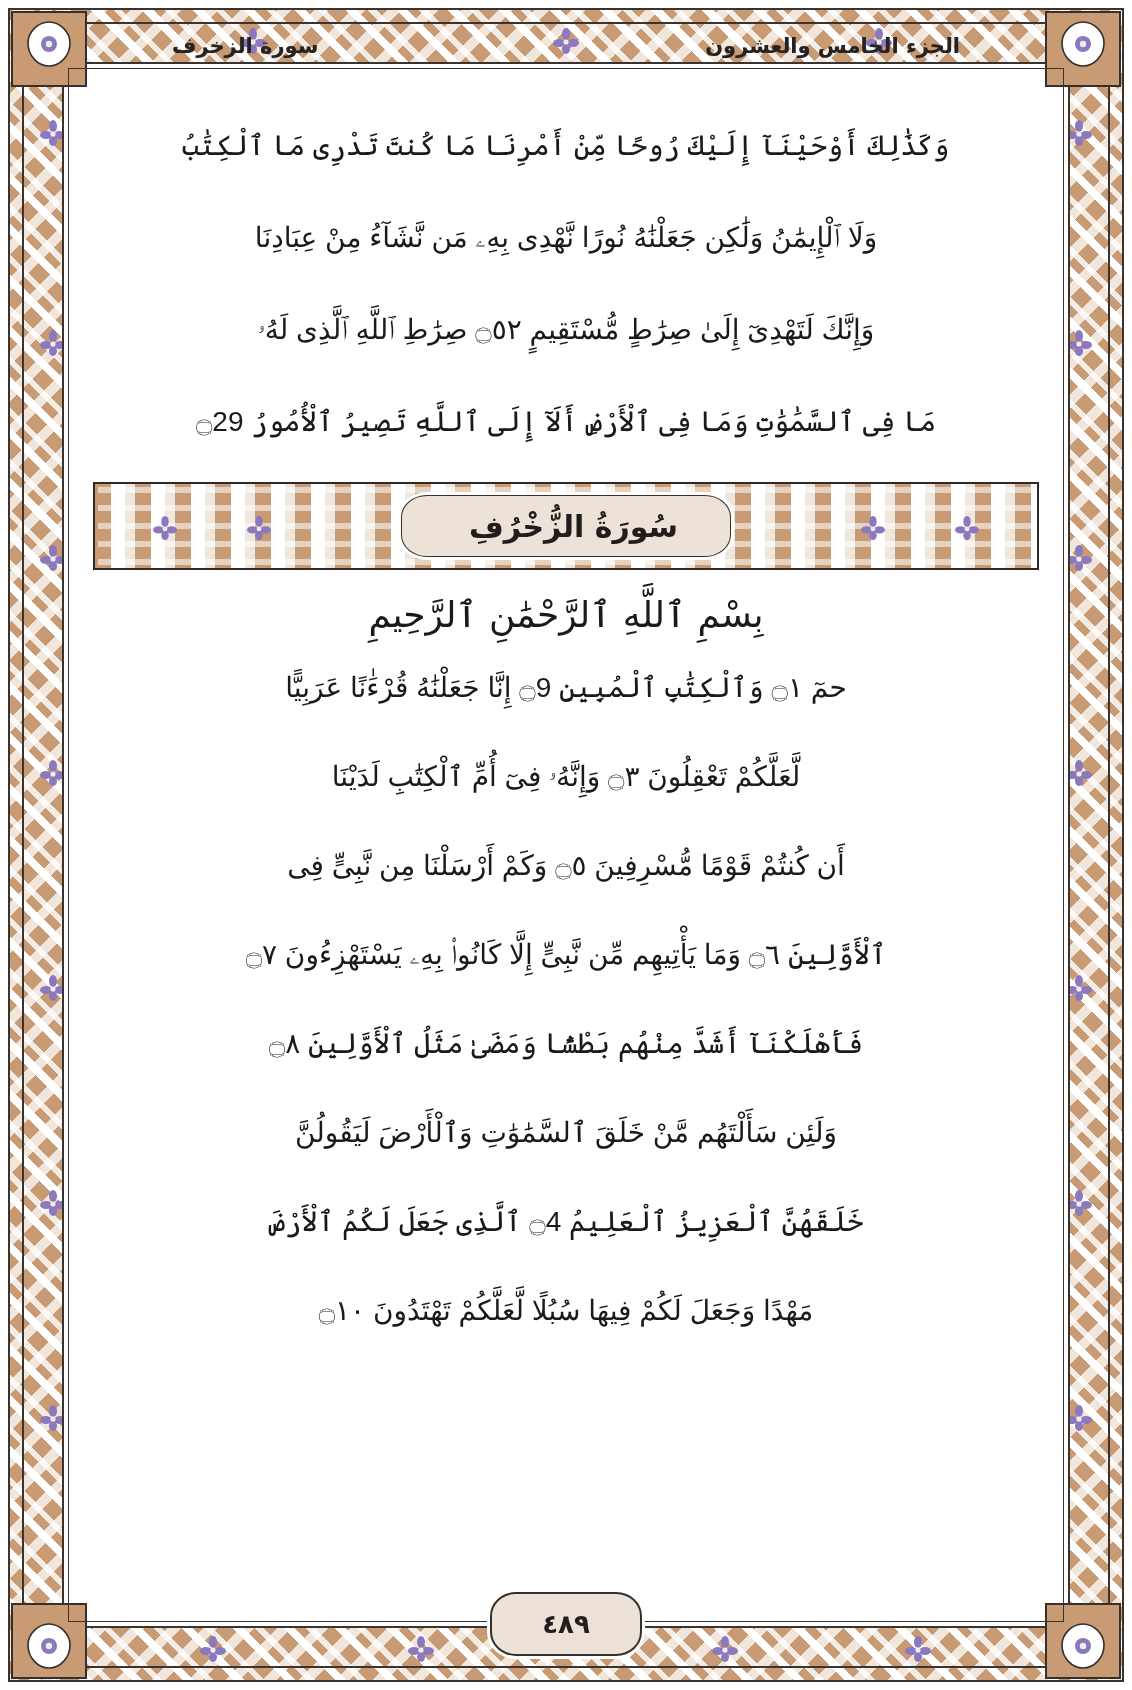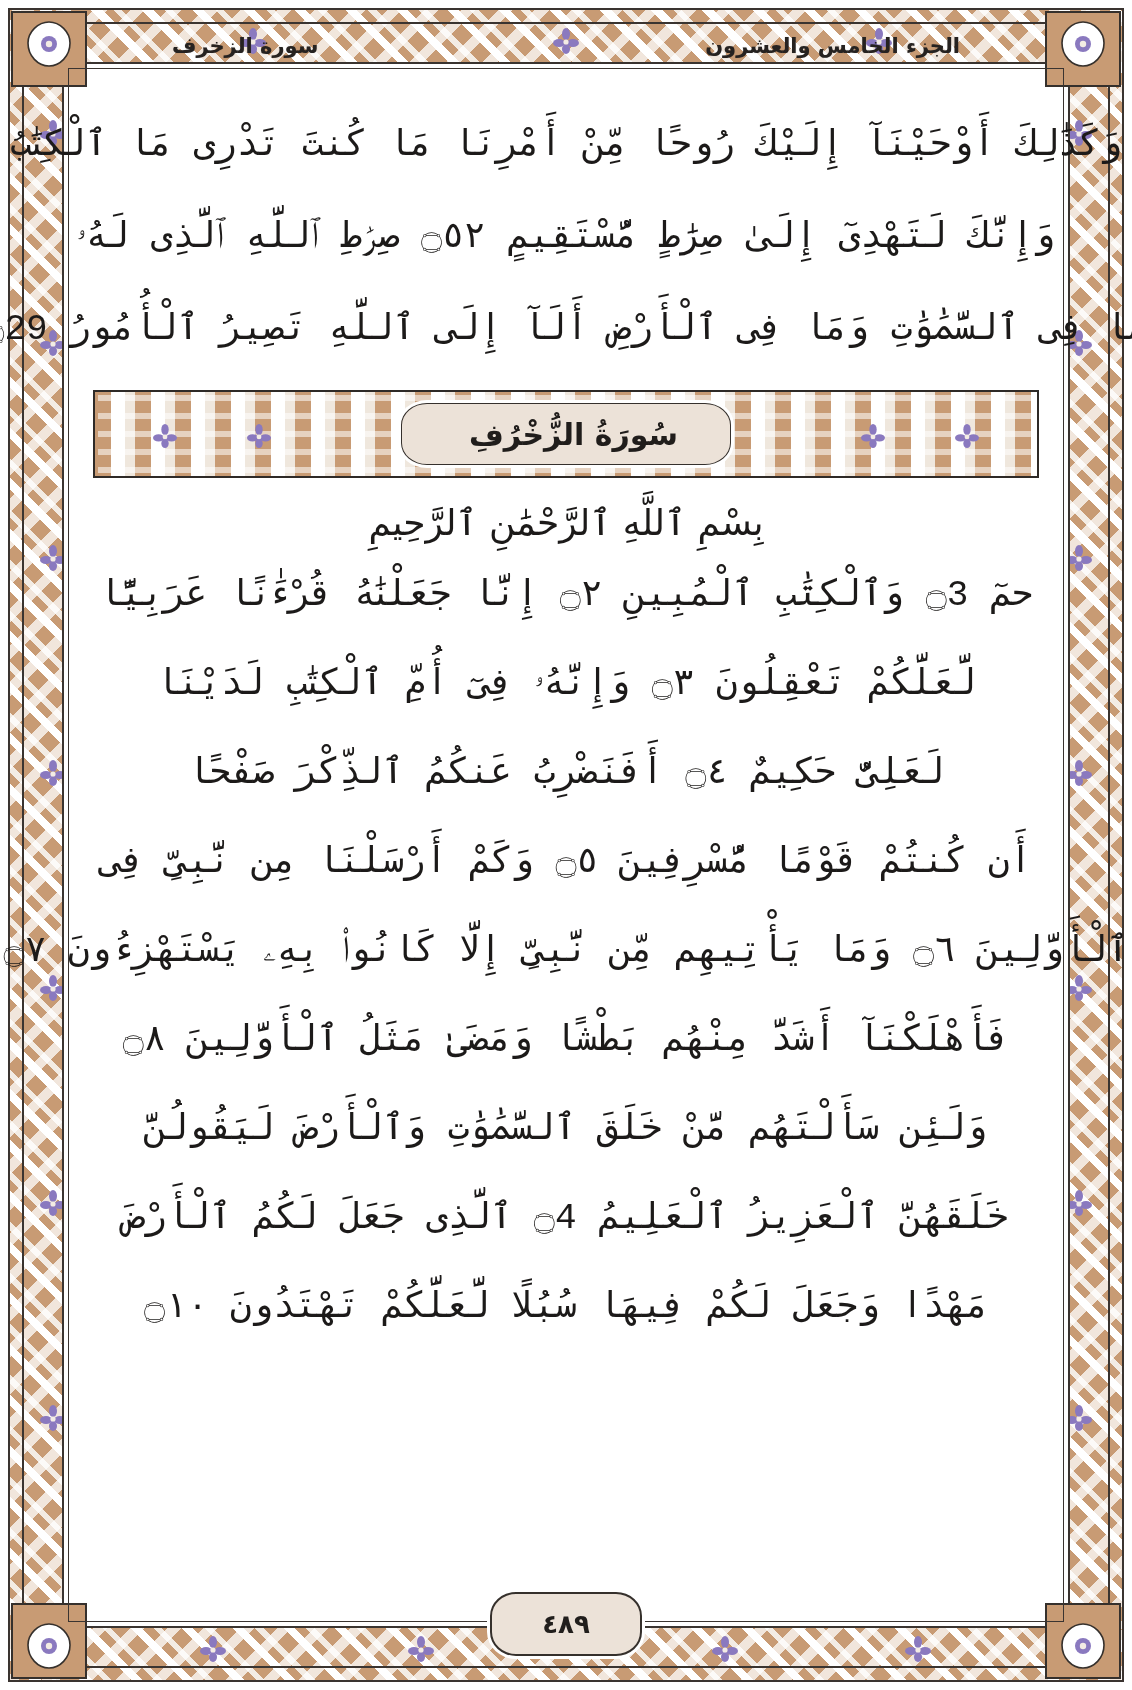--- a/index.html
+++ b/index.html
@@ -97,22 +97,22 @@
   .content {
     position: absolute;
     left: 75px; top: 78px;
     width: 982px; height: 1420px;
     z-index: 7;
     direction: rtl;
     text-align: center;
   }
 
   .ayah-line {
-    font-family: Liberation Mono, monospace;
-    font-size: 36px;
+    font-family: Liberation Sans, sans-serif;
+    font-size: 28px;
     line-height: 1.0;
     color: #1c1a19;
     direction: rtl;
     text-align: left;
     white-space: nowrap;
     letter-spacing: -0.5px;
   }
 
   
   .block-prev { padding-top: 22px; }
@@ -501,20 +501,21 @@
     <div class="hdr-text">سورة الزخرف</div>
   </div>
 
   <div class="frame-inner-band"></div>
   <div class="frame-inner-band2"></div>
 
   <div class="content">
 
     <div class="block-prev">
       <div class="ayah-line">وَكَذَٰلِكَ أَوْحَيْنَآ إِلَيْكَ رُوحًا مِّنْ أَمْرِنَا مَا كُنتَ تَدْرِى مَا ٱلْكِتَٰبُ</div>
+      <div class="ayah-line">وَلَا ٱلْإِيمَٰنُ وَلَٰكِن جَعَلْنَٰهُ نُورًا نَّهْدِى بِهِۦ مَن نَّشَآءُ مِنْ عِبَادِنَا</div>
       <div class="ayah-line">وَإِنَّكَ لَتَهْدِىٓ إِلَىٰ صِرَٰطٍ مُّسْتَقِيمٍ ۝٥٢ صِرَٰطِ ٱللَّهِ ٱلَّذِى لَهُۥ</div>
       <div class="ayah-line">مَا فِى ٱلسَّمَٰوَٰتِ وَمَا فِى ٱلْأَرْضِ أَلَآ إِلَى ٱللَّهِ تَصِيرُ ٱلْأُمُورُ ۝29</div>
     </div>
 
     <div class="surah-banner">
       <div class="banner-floret" style="left:58px;top:32px;"><svg width="24" height="24" viewBox="0 0 26 26">
             <g fill="#8a79bf">
               <ellipse cx="13" cy="6" rx="4" ry="6"></ellipse>
               <ellipse cx="6" cy="15" rx="6" ry="4"></ellipse>
               <ellipse cx="20" cy="15" rx="6" ry="4"></ellipse>
@@ -551,23 +552,22 @@
           </svg></div>
 
       <div class="banner-plate">
         <span class="banner-title">سُورَةُ الزُّخْرُفِ</span>
       </div>
     </div>
 
     <div class="basmala">بِسْمِ ٱللَّهِ ٱلرَّحْمَٰنِ ٱلرَّحِيمِ</div>
 
     <div class="block-surah">
-      <div class="ayah-line">حمٓ ۝3 وَٱلْكِتَٰبِ ٱلْمُبِينِ ۝٢ إِنَّا جَعَلْنَٰهُ قُرْءَٰنًا عَرَبِيًّا</div>
+      <div class="ayah-line">حمٓ ۝١ وَٱلْكِتَٰبِ ٱلْمُبِينِ ۝9 إِنَّا جَعَلْنَٰهُ قُرْءَٰنًا عَرَبِيًّا</div>
       <div class="ayah-line">لَّعَلَّكُمْ تَعْقِلُونَ ۝٣ وَإِنَّهُۥ فِىٓ أُمِّ ٱلْكِتَٰبِ لَدَيْنَا</div>
-      <div class="ayah-line">لَعَلِىٌّ حَكِيمٌ ۝٤ أَفَنَضْرِبُ عَنكُمُ ٱلذِّكْرَ صَفْحًا</div>
       <div class="ayah-line">أَن كُنتُمْ قَوْمًا مُّسْرِفِينَ ۝٥ وَكَمْ أَرْسَلْنَا مِن نَّبِىٍّ فِى</div>
       <div class="ayah-line">ٱلْأَوَّلِينَ ۝٦ وَمَا يَأْتِيهِم مِّن نَّبِىٍّ إِلَّا كَانُوا۟ بِهِۦ يَسْتَهْزِءُونَ ۝٧</div>
       <div class="ayah-line">فَأَهْلَكْنَآ أَشَدَّ مِنْهُم بَطْشًا وَمَضَىٰ مَثَلُ ٱلْأَوَّلِينَ ۝٨</div>
       <div class="ayah-line">وَلَئِن سَأَلْتَهُم مَّنْ خَلَقَ ٱلسَّمَٰوَٰتِ وَٱلْأَرْضَ لَيَقُولُنَّ</div>
       <div class="ayah-line">خَلَقَهُنَّ ٱلْعَزِيزُ ٱلْعَلِيمُ ۝4 ٱلَّذِى جَعَلَ لَكُمُ ٱلْأَرْضَ</div>
       <div class="ayah-line">مَهْدًا وَجَعَلَ لَكُمْ فِيهَا سُبُلًا لَّعَلَّكُمْ تَهْتَدُونَ ۝١٠</div>
     </div>
 
   </div>
 

